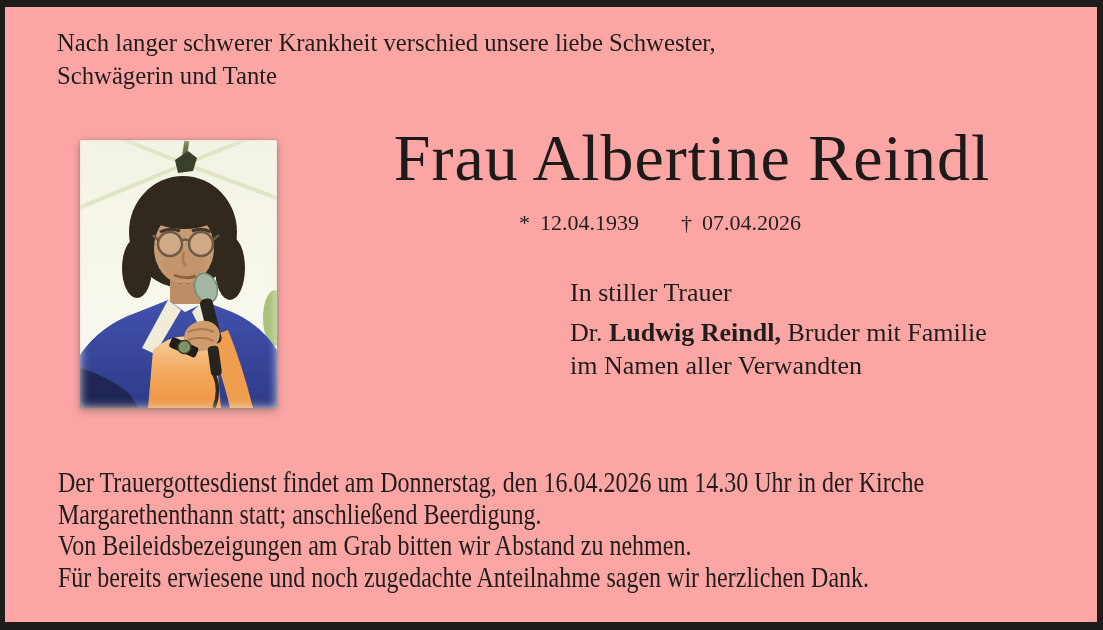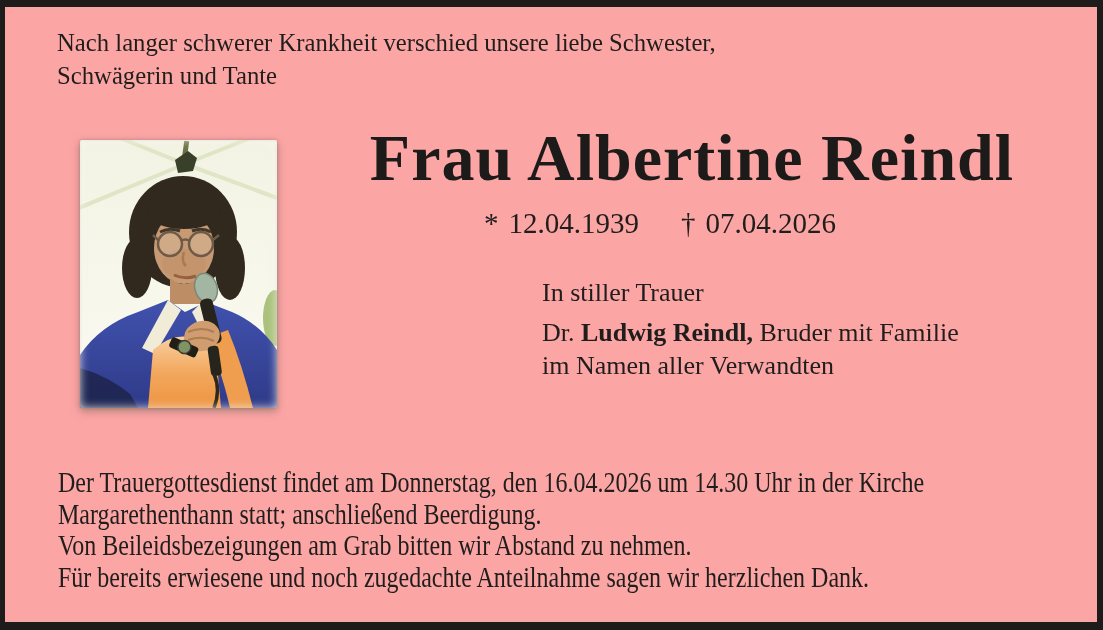--- a/index.html
+++ b/index.html
@@ -22,31 +22,31 @@
     border-radius:2px; overflow:hidden;
     box-shadow:0 3px 9px rgba(105,95,80,.55), 0 0 3px rgba(105,95,80,.35);
   }
   .photo svg { display:block; width:100%; height:100%; }
   .photo::after {
     content:""; position:absolute; inset:0; pointer-events:none;
     box-shadow: inset 0 0 10px rgba(250,248,240,.85), inset 0 0 3px rgba(120,110,95,.25);
   }
   .title {
     position:absolute; left:304px; top:122px; width:776px; margin:0;
-    text-align:center; font-size:66px; line-height:72px; font-weight:bold;
+    text-align:center; font-size:66px; line-height:72px; font-weight:normal;
     letter-spacing:1px; white-space:nowrap; color:#1c1b19;
   }
   .dates {
     position:absolute; left:305px; top:205px; width:710px;
-    text-align:center; font-size:29px; line-height:36px; white-space:nowrap;
+    text-align:center; font-size:22px; line-height:36px; white-space:nowrap;
   }
   .dates .death-part { margin-left:42px; }
   .dates .sym { display:inline-block; margin-right:10px; }
   .mourning {
-    position:absolute; left:542px; top:276px;
+    position:absolute; left:570px; top:276px;
     font-size:26px; line-height:33px; white-space:nowrap;
   }
   .mourning .first { margin-bottom:7px; }
   .mourning b { font-weight:bold; }
   .footer {
     position:absolute; left:58px; top:466px;
     font-size:30px; line-height:31.5px; white-space:nowrap;
     transform:scaleX(.8); transform-origin:0 0;
   }
 </style>

